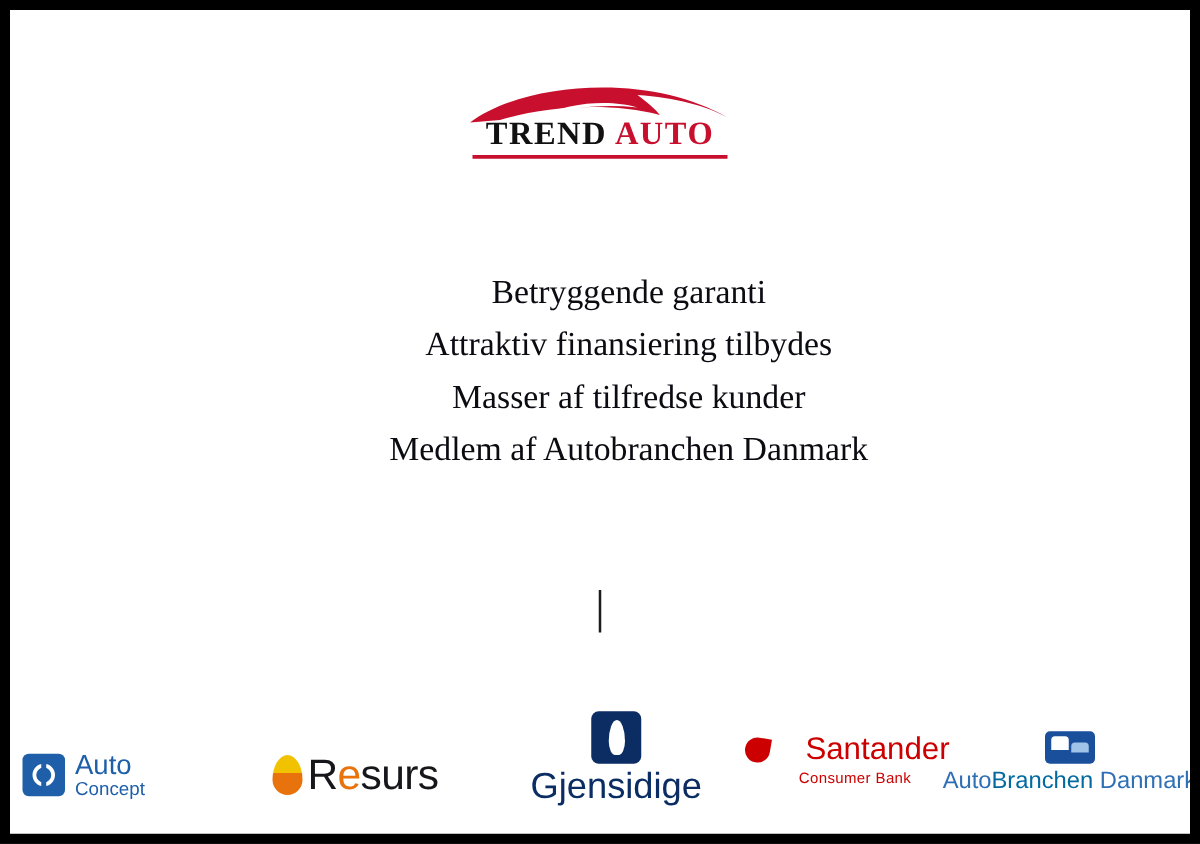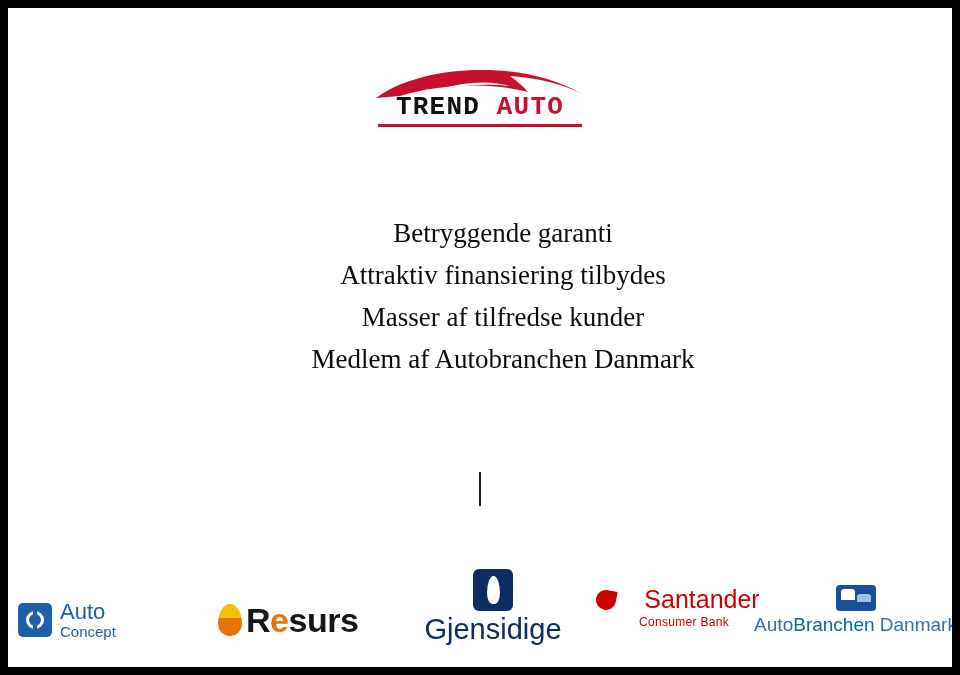--- a/index.html
+++ b/index.html
@@ -43,21 +43,21 @@
     top: 0;
     width: 220px;
     height: 40px;
   }
   .logo-text {
     position: absolute;
     left: 0;
     top: 28px;
     width: 220px;
     text-align: center;
-    font-family: Liberation Mono, monospace;
+    font-family: Liberation Serif, serif;
     font-weight: bold;
     font-size: 26px;
     letter-spacing: 1.2px;
     color: #111111;
     white-space: nowrap;
   }
   .logo-text .auto {
     color: #c8102e;
   }
   .logo-rule {
@@ -150,21 +150,21 @@
   .res-drop {
     width: 24px; height: 32px;
     margin-right: 4px;
     flex: none;
     background: linear-gradient(#f0c200 0 45%, #e8730c 45% 100%);
     border-radius: 50% 50% 50% 50% / 62% 62% 38% 38%;
     transform: rotate(0deg);
   }
   .res-text {
     font-family: "Liberation Sans", sans-serif;
-    font-weight: bold;
+    font-weight: normal;
     font-size: 34px;
     color: #17161a;
     letter-spacing: -0.5px;
   }
   .res-text .e { color: #e8730c; }
 
   
   .p-gjensidige { left: 400px; width: 170px; flex-direction: column; align-items: center; height: 86px; }
   .gj-mark {
     width: 40px; height: 42px;

